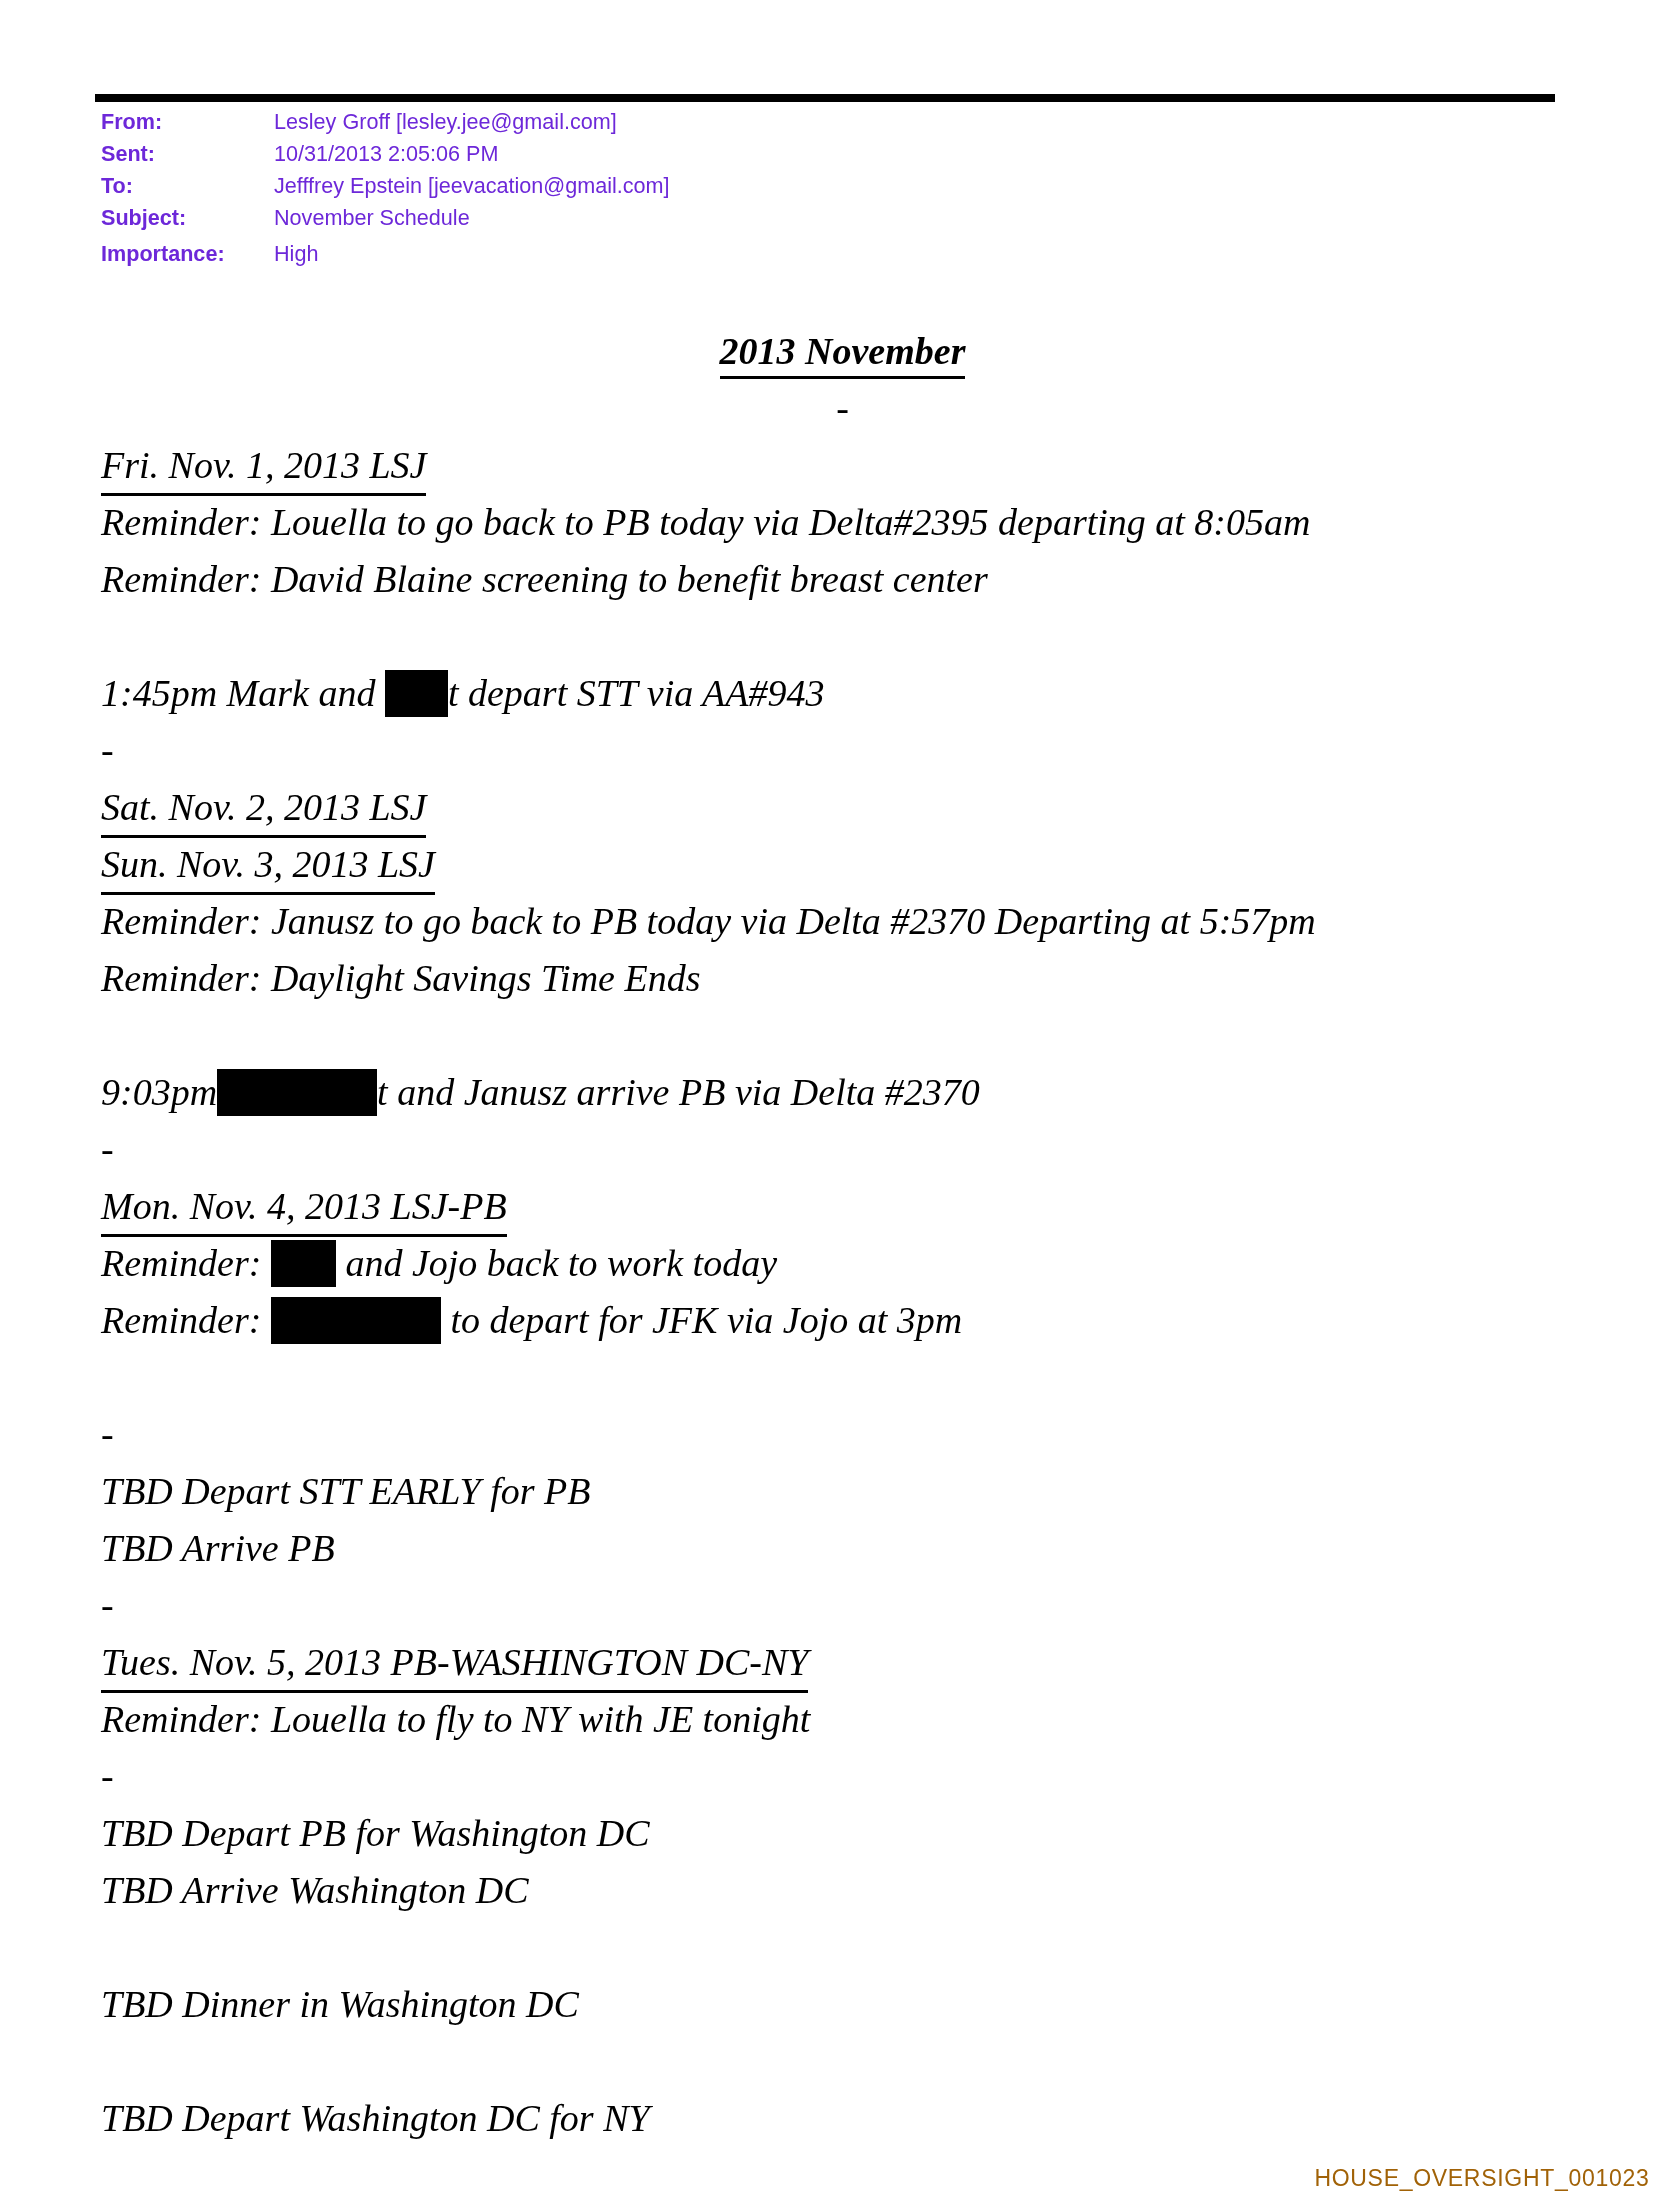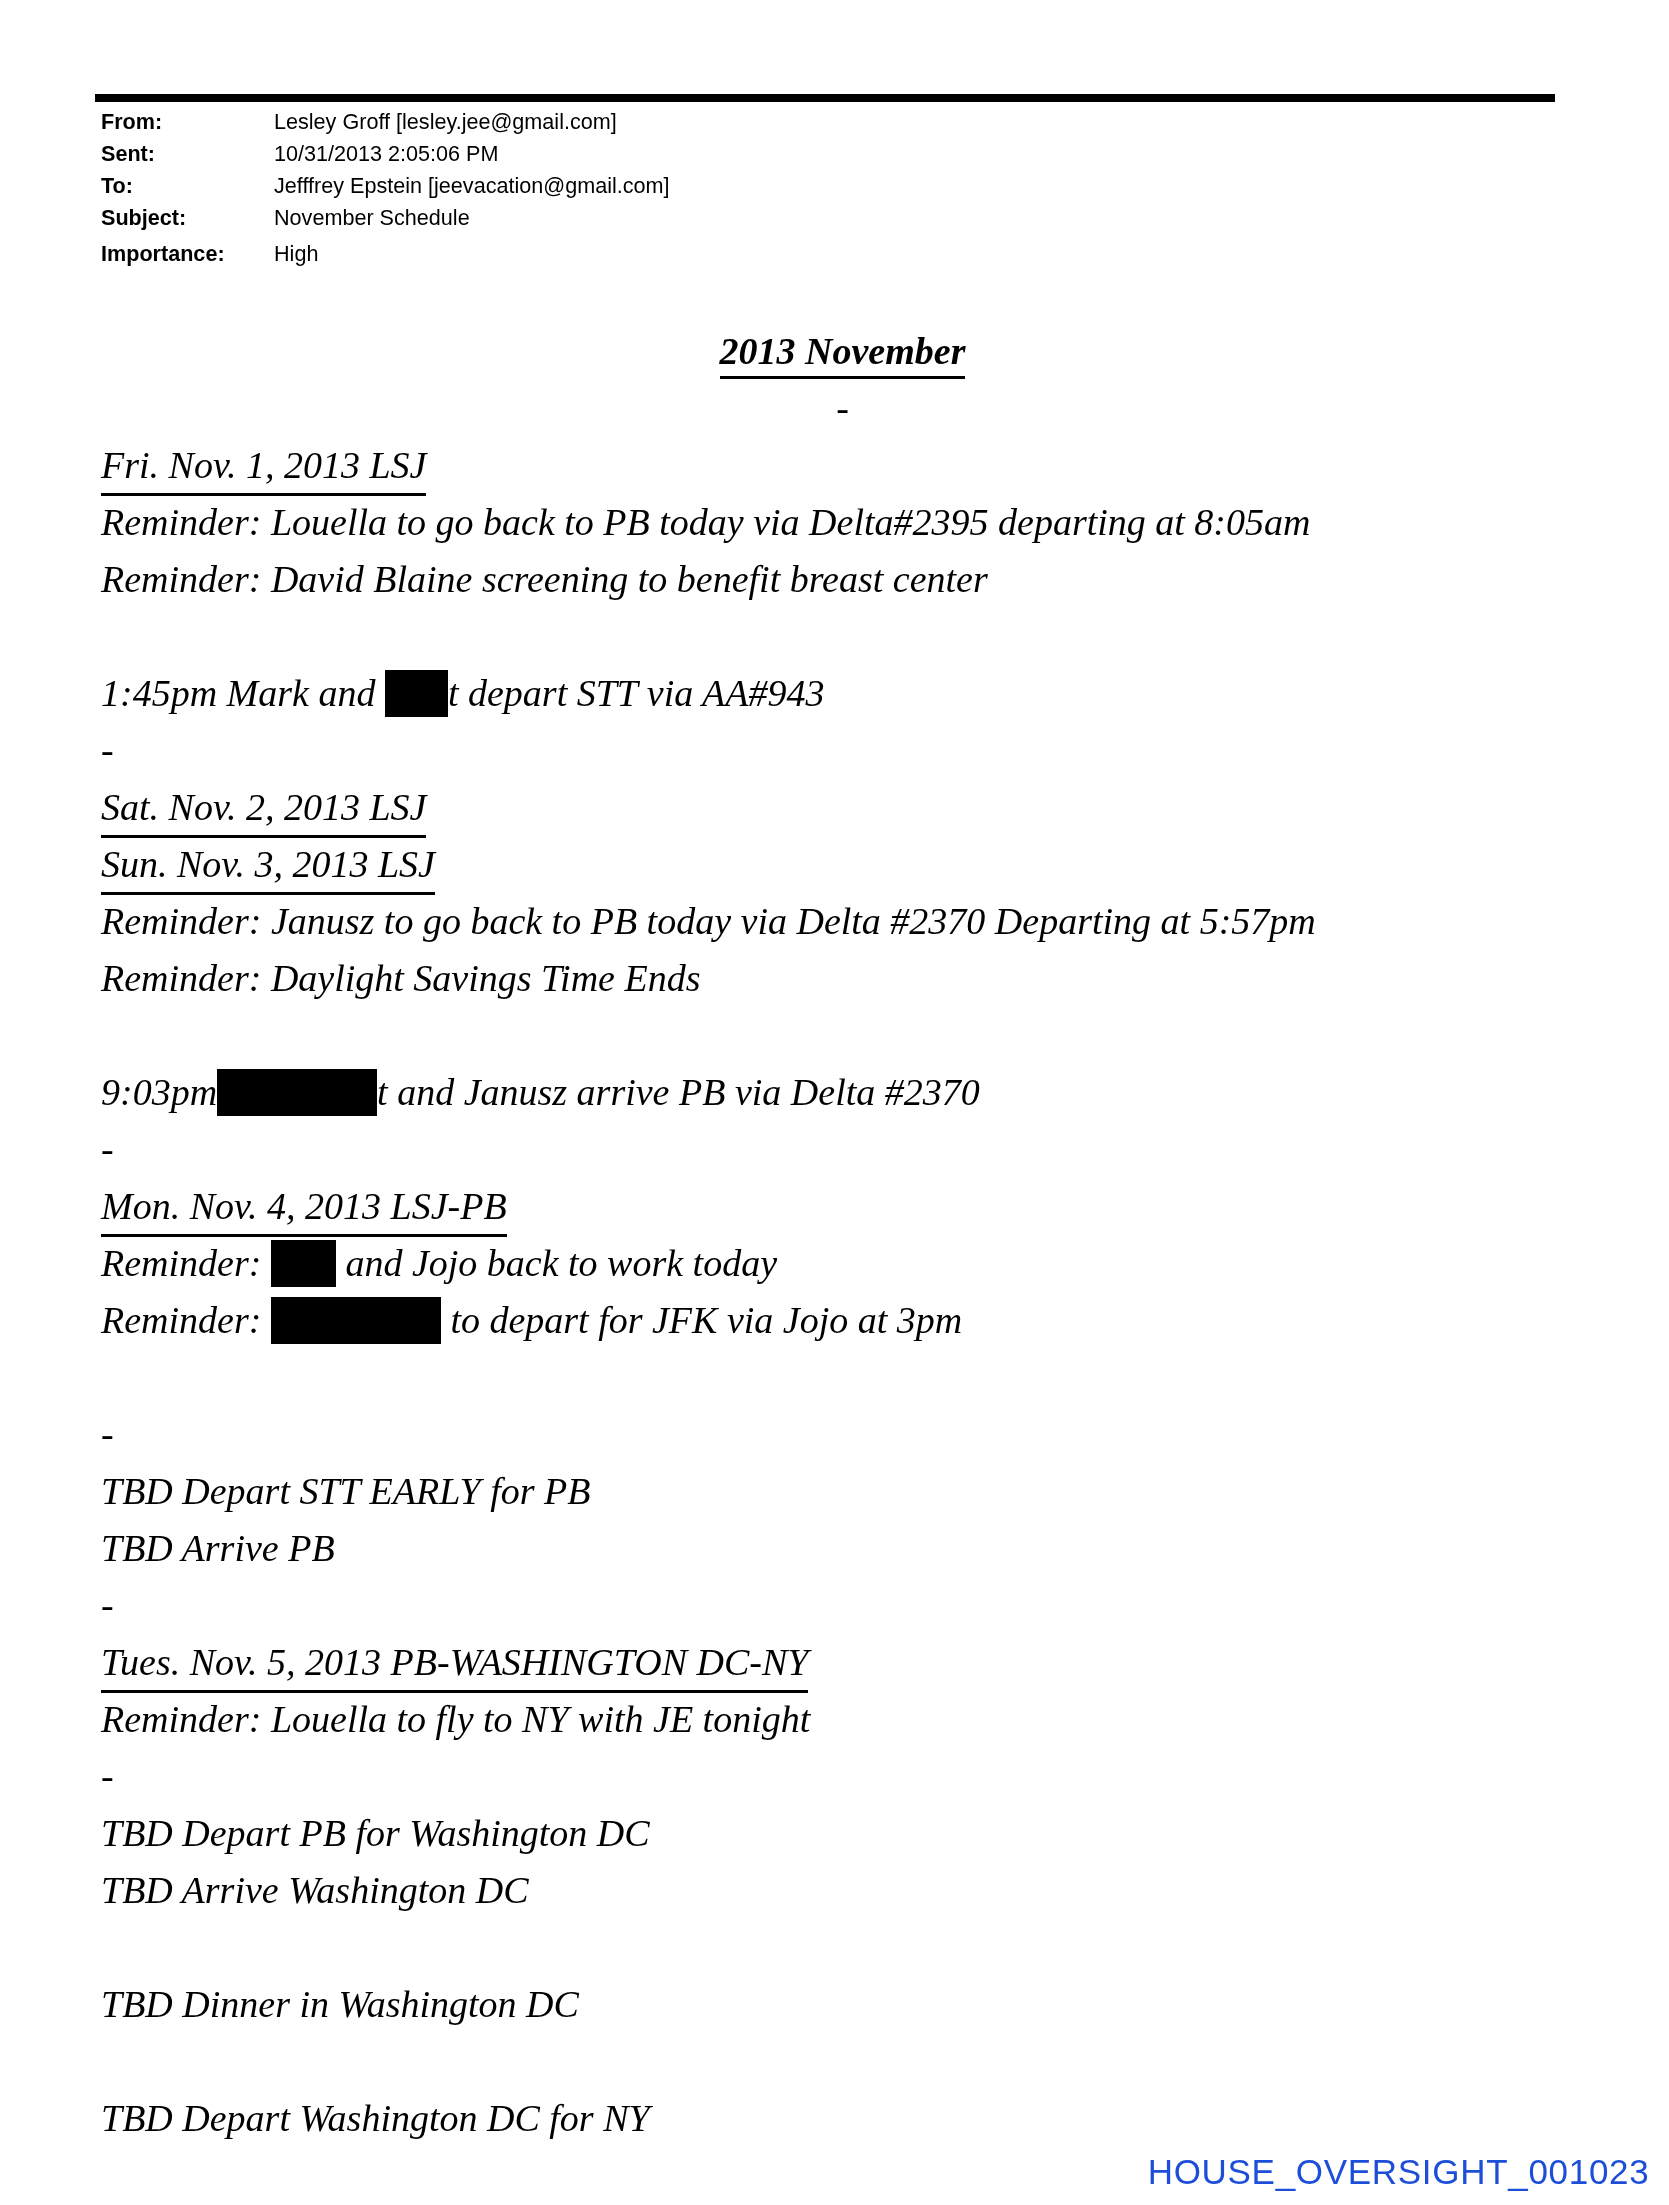--- a/index.html
+++ b/index.html
@@ -19,21 +19,21 @@
     height: 7.9px;
     background: #000000;
   }
   .email-header {
     position: absolute;
     left: 101px;
     top: 106px;
     font-family: "Liberation Sans", sans-serif;
     font-size: 21.6px;
     line-height: 32px;
-    color: #000000;
+    color: #6d28d9;
     white-space: nowrap;
   }
   .hrow { height: 32px; }
   .hrow.importance { margin-top: 4px; }
   .hlabel {
     display: inline-block;
     width: 173px;
     font-weight: 700;
   }
   .schedule {
@@ -65,23 +65,23 @@
     height: 47px;
     background: #000000;
     vertical-align: -10.5px;
   }
   .bates {
     position: absolute;
     right: 19.6px;
     bottom: 13px;
     font-family: "Liberation Sans", sans-serif;
     font-style: normal;
-    font-size: 35px;
+    font-size: 23px;
     letter-spacing: 0.7px;
-    color: #1d4ed8;
+    color: #a16207;
   }
 </style>
 </head>
 <body>
 
 <div class="page">
   <div class="toprule"></div>
 
   <div class="email-header">
     <div>

